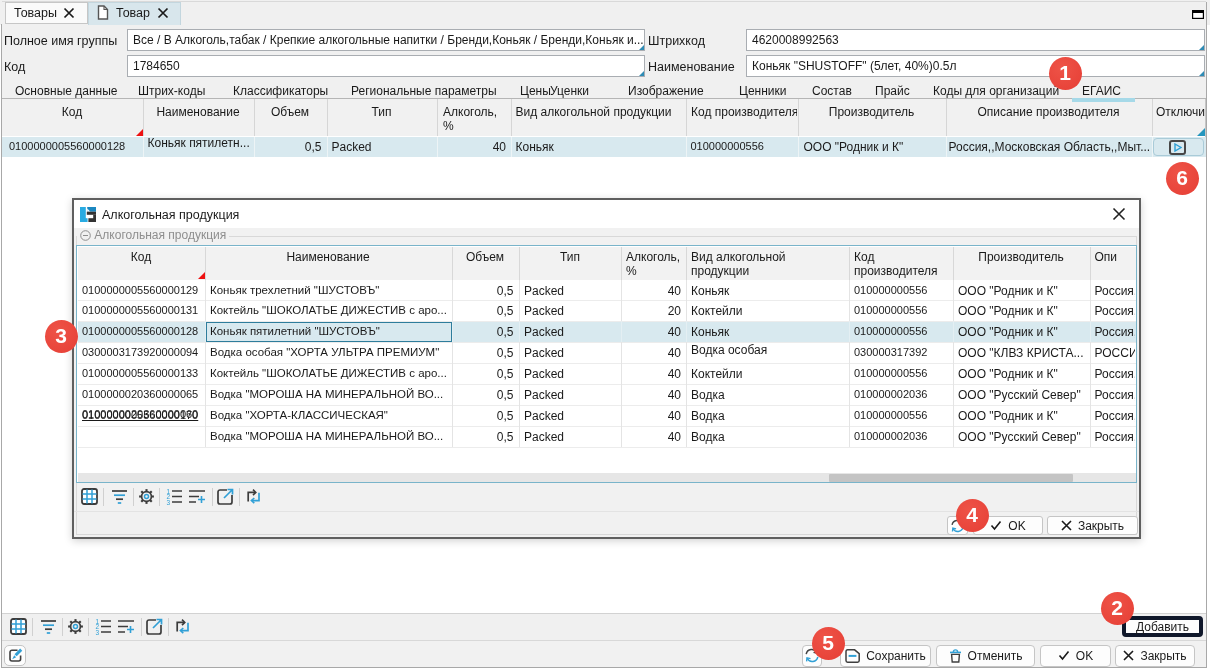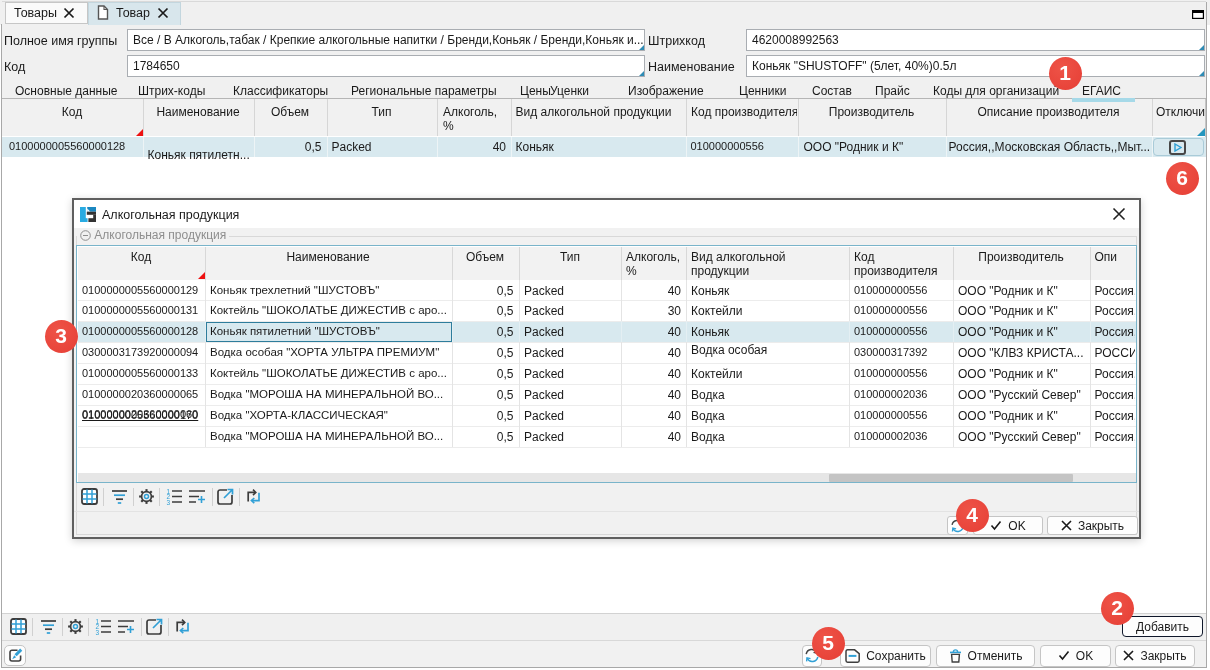--- a/index.html
+++ b/index.html
@@ -116,21 +116,21 @@
     <div class="vline" style="left:253.5px;top:136.5px;height:20.5px;background:#edf4f6"></div>
     <div class="vline" style="left:326.5px;top:136.5px;height:20.5px;background:#edf4f6"></div>
     <div class="vline" style="left:437px;top:136.5px;height:20.5px;background:#edf4f6"></div>
     <div class="vline" style="left:510.5px;top:136.5px;height:20.5px;background:#edf4f6"></div>
     <div class="vline" style="left:686px;top:136.5px;height:20.5px;background:#edf4f6"></div>
     <div class="vline" style="left:798px;top:136.5px;height:20.5px;background:#edf4f6"></div>
     <div class="vline" style="left:945.5px;top:136.5px;height:20.5px;background:#edf4f6"></div>
     <div class="vline" style="left:1151.5px;top:136.5px;height:20.5px;background:#edf4f6"></div>
   </div>
 <div class="hdr val" style="left:9px;top:140px;width:130px">0100000005560000128</div>
-<div class="hdr v12" style="left:147.5px;top:148px;width:103px">Коньяк пятилетн...</div>
+<div class="hdr v12" style="left:147.5px;top:136px;width:103px">Коньяк пятилетн...</div>
 <div class="hdr v12" style="left:253.5px;top:140px;width:68px;text-align:right">0,5</div>
 <div class="hdr v12" style="left:331.5px;top:140px;width:102px">Packed</div>
 <div class="hdr v12" style="left:437px;top:140px;width:69px;text-align:right">40</div>
 <div class="hdr v12" style="left:515.5px;top:140px;width:168px">Коньяк</div>
 <div class="hdr val" style="left:690.5px;top:140px;width:105px">010000000556</div>
 <div class="hdr v12" style="left:803.5px;top:140px;width:140px">ООО "Родник и К"</div>
 <div class="hdr v12" style="left:948.5px;top:140px;width:202px">Россия,,Московская Область,,Мыт...</div>
 <div class="a" style="left:1153px;top:137.5px;width:51px;height:18.5px;border:1px solid #a9cbd8;border-radius:4px"></div>
 <div class="a" style="left:1169px;top:139.5px;width:17px;height:15px;border:2px solid #474747;border-radius:3px;background:#d8e9ef"></div>
 <svg class="a" style="left:1174px;top:142.5px" width="8" height="9" viewBox="0 0 8 9">
@@ -187,21 +187,21 @@
       <path d="M7 10 L15 2 M10.5 1.5 H15.5 V6.5" fill="none" stroke="#31a0d6" stroke-width="1.7"></path>
     </svg>
     <div class="sep" style="left:168px;top:618px;height:18px;z-index:5"></div>
     <svg class="a" style="left:174px;top:618px;z-index:5" width="18" height="17" viewBox="0 0 18 17">
       <path d="M3.2 13.5 V4.4 H10" fill="none" stroke="#3c3c3c" stroke-width="1.7"></path>
       <path d="M8 1.7 L10.8 4.4 L8 7.1" fill="none" stroke="#3c3c3c" stroke-width="1.6"></path>
       <path d="M14 4.8 V12.6 H6.8" fill="none" stroke="#31a0d6" stroke-width="1.7"></path>
       <path d="M9.3 10 L6.4 12.6 L9.3 15.2" fill="none" stroke="#31a0d6" stroke-width="1.6"></path>
     </svg>
   </div>
-<div class="btn" style="left:1122px;top:616px;width:81px;height:21px;border:1px solid #0f172a">Добавить</div>
+<div class="btn" style="left:1122px;top:616px;width:81px;height:21px;border:4px solid #0f172a">Добавить</div>
 <div class="btn" style="left:4px;top:645px;width:22px;height:21px;border-radius:5px">
     <svg width="15" height="15" viewBox="0 0 15 15">
       <path d="M9.5 2.2 H4 a2 2 0 0 0 -2 2 V11 a2 2 0 0 0 2 2 H10.6 a2 2 0 0 0 2 -2 V7.5" fill="none" stroke="#3f3f3f" stroke-width="1.6"></path>
       <path d="M13.2 1.6 L7.6 7.2" stroke="#31a0d6" stroke-width="3"></path>
       <path d="M6.9 9.1 L5.9 9.6 6.4 8.6 Z" fill="#31a0d6" stroke="#31a0d6" stroke-width="1.5"></path>
     </svg>
   </div>
 <div class="btn" style="left:802px;top:644.5px;width:20px;height:22px;border-radius:4px">
     <svg width="16" height="15" viewBox="0 0 16 15">
       <path d="M2.2 6.2 a5.6 5.6 0 0 1 10.6 -1.4" fill="none" stroke="#454545" stroke-width="1.5"></path>
@@ -298,21 +298,21 @@
     <div class="vline" style="left:621px;top:300.4px;height:20.9px;z-index:14;background:#e4e4e4"></div>
     <div class="vline" style="left:686px;top:300.4px;height:20.9px;z-index:14;background:#e4e4e4"></div>
     <div class="vline" style="left:849px;top:300.4px;height:20.9px;z-index:14;background:#e4e4e4"></div>
     <div class="vline" style="left:953px;top:300.4px;height:20.9px;z-index:14;background:#e4e4e4"></div>
     <div class="vline" style="left:1089.5px;top:300.4px;height:20.9px;z-index:14;background:#e4e4e4"></div>
     <div class="hline" style="left:77.5px;top:321.29999999999995px;width:1058px;z-index:14;background:#ececec"></div>
     <div class="hdr val" style="z-index:14;left:82px;top:304.4px;width:118px;">0100000005560000131</div>
     <div class="hdr v115" style="z-index:14;left:210px;top:304.4px;width:236px;">Коктейль "ШОКОЛАТЬЕ ДИЖЕСТИВ с аро...</div>
     <div class="hdr v12" style="z-index:14;left:451.5px;top:304.4px;width:62px;text-align:right;">0,5</div>
     <div class="hdr v12" style="z-index:14;left:524px;top:304.4px;width:92px;">Packed</div>
-    <div class="hdr v12" style="z-index:14;left:621px;top:304.4px;width:60px;text-align:right;">30</div>
+    <div class="hdr v12" style="z-index:14;left:621px;top:304.4px;width:60px;text-align:right;">20</div>
     <div class="hdr v12" style="z-index:14;left:691px;top:304.4px;width:153px;">Коктейли</div>
     <div class="hdr val" style="z-index:14;left:854px;top:304.4px;width:94px;">010000000556</div>
     <div class="hdr v12" style="z-index:14;left:958px;top:304.4px;width:126px;">ООО "Родник и К"</div>
     <div class="hdr v12" style="z-index:14;left:1094.5px;top:304.4px;width:40px;">Россия,,</div>
     <div class="a" style="left:77.5px;top:321.3px;width:1058px;height:20.9px;background:#d8e9ef;z-index:13"></div>
     <div class="vline" style="left:205px;top:321.3px;height:20.9px;z-index:14;background:#e4eff3"></div>
     <div class="vline" style="left:451.5px;top:321.3px;height:20.9px;z-index:14;background:#e4eff3"></div>
     <div class="vline" style="left:519px;top:321.3px;height:20.9px;z-index:14;background:#e4eff3"></div>
     <div class="vline" style="left:621px;top:321.3px;height:20.9px;z-index:14;background:#e4eff3"></div>
     <div class="vline" style="left:686px;top:321.3px;height:20.9px;z-index:14;background:#e4eff3"></div>

